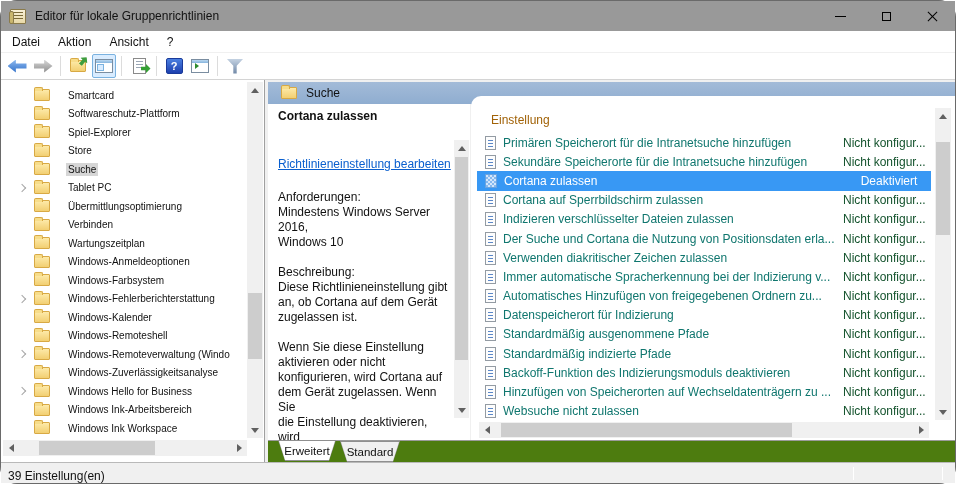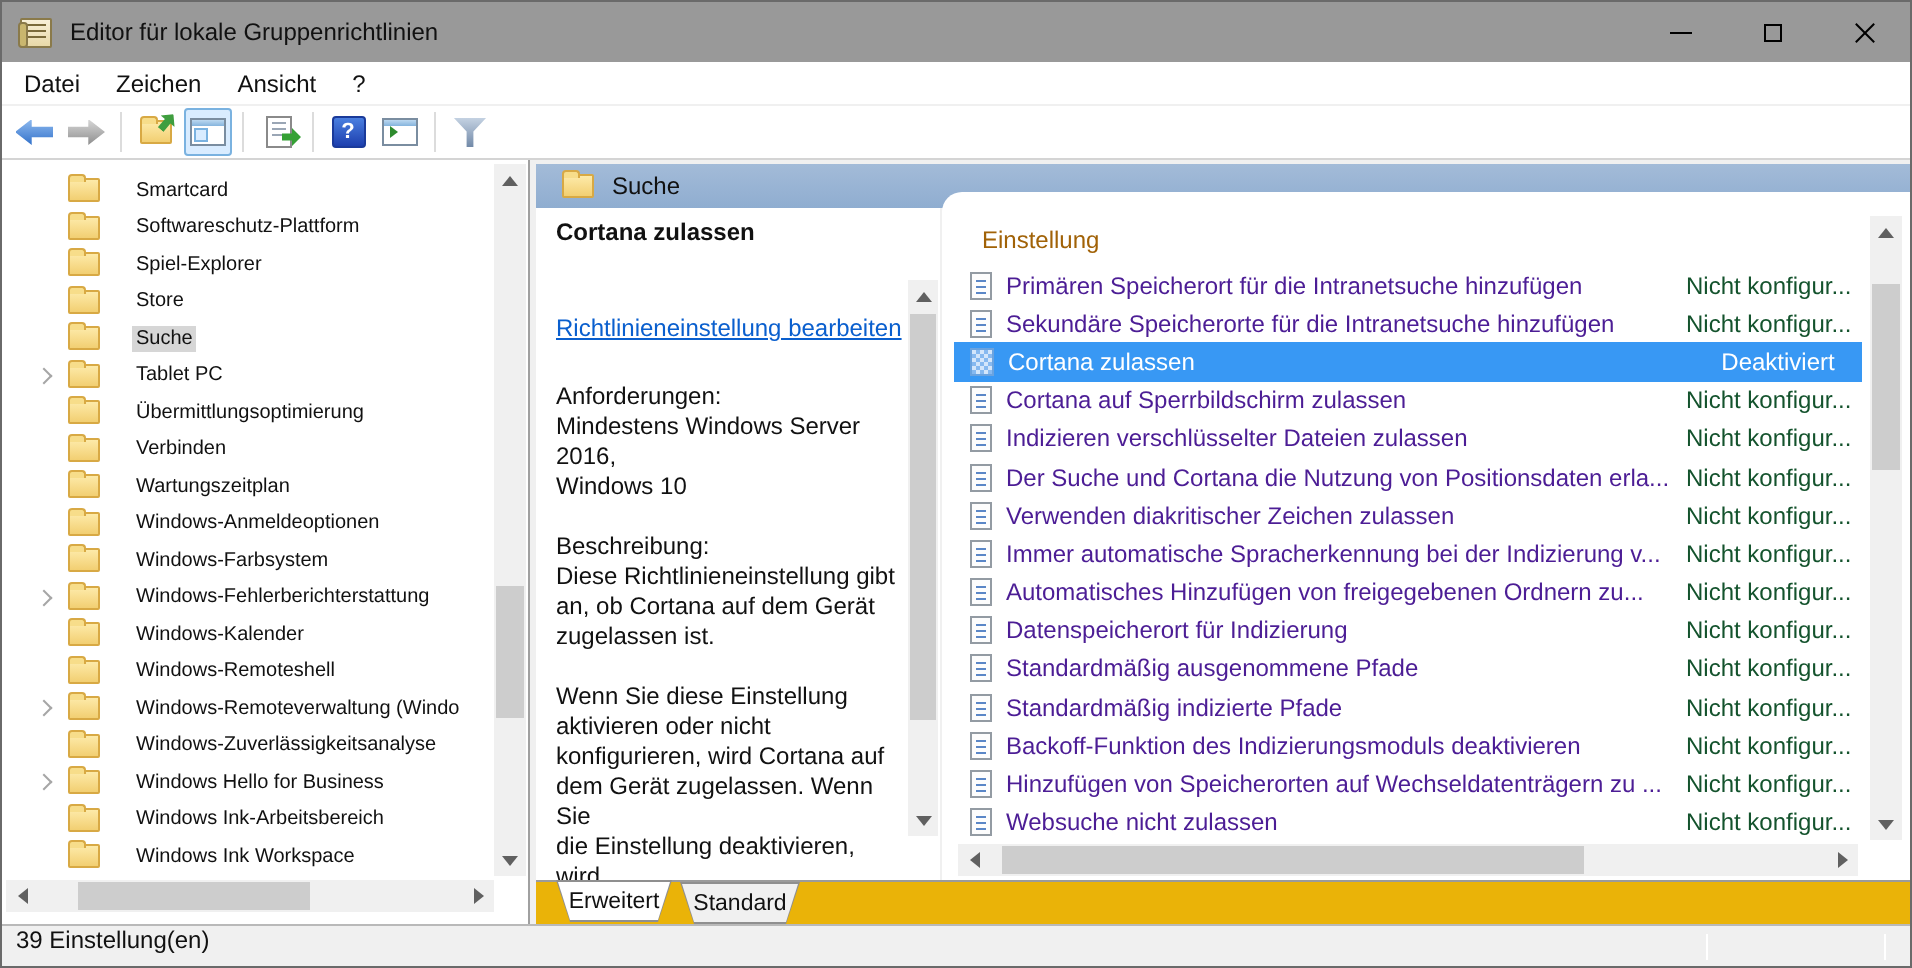--- a/index.html
+++ b/index.html
@@ -1,17 +1,17 @@
 <!DOCTYPE html>
 <html><head>
 <meta charset="utf-8">
 <style>
   * { box-sizing: border-box; margin: 0; padding: 0; }
   html,body { width:956px; height:484px; overflow:hidden; font-family:"Liberation Sans", sans-serif; }
-  .window { position:relative; width:956px; height:484px; background:#f0f0f0; box-shadow: inset 0 0 0 1px #6a6a6a; }
+  .window { position:relative; width:956px; height:484px; background:#f0f0f0; box-shadow: inset 0 0 0 1px #6a6a6a; border-radius: 17px; }
 
   
   .titlebar { position:absolute; left:1px; top:1px; right:1px; height:30px; background:#999999; display:flex; align-items:center; }
   .app-icon { width:16px; height:15px; margin-left:9px; position:relative; background:linear-gradient(180deg,#f8f0d8,#e8d9a8); border:1px solid #8a7a4a; border-radius:1px; }
   .app-icon::before { content:""; position:absolute; left:2px; right:2px; top:2px; height:9px;
       background:repeating-linear-gradient(180deg,#7a6a3a 0 1px, transparent 1px 3px); }
   .app-icon::after { content:""; position:absolute; left:-2px; top:1px; width:3px; height:11px; background:#c9b66e; border:1px solid #8a7a4a; border-radius:2px; }
   .title-text { margin-left:9px; font-size:12px; color:#111; }
   .win-controls { margin-left:auto; display:flex; height:100%; }
   .win-btn { width:46px; height:100%; display:flex; align-items:center; justify-content:center; }
@@ -107,41 +107,41 @@
   .col-setting { position:absolute; left:12px; top:3px; font-size:12px; color:#a16207; }
   .list-rows { position:absolute; left:6px; top:37px; right:24px; height:288px; overflow:hidden; }
   .lrow { height:19.2px; display:flex; align-items:center; position:relative; white-space:nowrap; }
   .lrow .doc { flex:none; margin-left:8px; }
   .doc { position:relative; width:11px; height:14px; background:#fdfdfd; border:1px solid #939ba3; }
   .doc::before { content:""; position:absolute; left:2px; right:2px; top:3px; height:9px;
       background:repeating-linear-gradient(180deg,#5b87c7 0 1px, transparent 1px 3px); }
   .doc.checker { width:12px; height:14px; border:1px solid #6aa3df;
       background:repeating-conic-gradient(#86b9f0 0% 25%, #d3e6fb 0% 50%) 0 0/4px 4px; }
   .doc.checker::before { display:none; }
-  .lrow-label { margin-left:7px; font-size:12px; color:#4c1d95; overflow:hidden; }
+  .lrow-label { margin-left:7px; font-size:12px; color:#0f766e; overflow:hidden; }
   .lrow-status { position:absolute; left:366px; width:110px; font-size:12px; color:#14532d; }
   .lrow.sel { background:#3898f4; }
   .lrow.sel .lrow-label, .lrow.sel .lrow-status { color:#fff; }
   .lrow.sel .lrow-status { left:366px; width:92px; text-align:center; }
   .list-vscroll { left:auto; right:4px; top:12px; width:16px; height:312px; }
   .list-vthumb { left:1px; width:14px; top:34px; height:93px; }
   .list-hscroll { left:8px; top:326px; right:26px; height:16px; }
   .list-hthumb { top:1px; height:14px; left:22px; width:291px; }
 
   
-  .tabstrip { position:absolute; left:0; top:360px; right:0; height:22px; background:#eab308; border-top:1px solid #9b9b9b; }
+  .tabstrip { position:absolute; left:0; top:360px; right:0; height:22px; background:#4d7c0f; border-top:1px solid #9b9b9b; }
   .tab { position:absolute; height:21px; }
   .tab .shape-outer { position:absolute; inset:0; background:#8f8f8f; clip-path:polygon(0 0,100% 0,calc(100% - 7px) 100%,7px 100%); }
   .tab .shape-inner { position:absolute; inset:1px; clip-path:polygon(0 0,100% 0,calc(100% - 6px) 100%,6px 100%); background:#f0f0f0; }
   .tab.active .shape-inner { background:#fff; }
   .tab.active { top:-1px; }
   .tab .tab-label { position:absolute; inset:0; display:flex; align-items:center; justify-content:center; font-size:11.5px; color:#111; }
 
   
-  .statusbar { position:absolute; left:1px; right:1px; bottom:1px; height:21px; background:#f0f0f0; border-top:1px solid #b9b9b9; display:flex; align-items:flex-start; }
+  .statusbar { position:absolute; left:1px; right:1px; bottom:1px; height:21px; background:#f0f0f0; border-top:1px solid #b9b9b9; display:flex; align-items:flex-end; }
   .status-text { margin-left:7px; font-size:12px; color:#111; }
   .status-sep { position:absolute; top:4px; bottom:3px; width:1px; background:#d8d8d8; border-right:1px solid #fff; }
 </style>
 </head>
 <body>
 
 <div class="window">
 
   <div class="titlebar">
     <div class="app-icon"></div>
@@ -154,21 +154,21 @@
           <span class="glyph-max"></span>
         </div>
       <div class="win-btn">
           <span class="glyph-close"></span>
         </div>
     </div>
   </div>
 
   <div class="menubar">
       <span class="menu-item">Datei</span>
-      <span class="menu-item">Zeichen</span>
+      <span class="menu-item">Aktion</span>
       <span class="menu-item">Ansicht</span>
       <span class="menu-item">?</span>
     </div>
 
   <div class="toolbar">
     <div class="tb-btn" style="margin-left:4px">
         <span class="i-back"></span>
       </div>
     <div class="tb-btn">
         <span class="i-fwd"></span>

